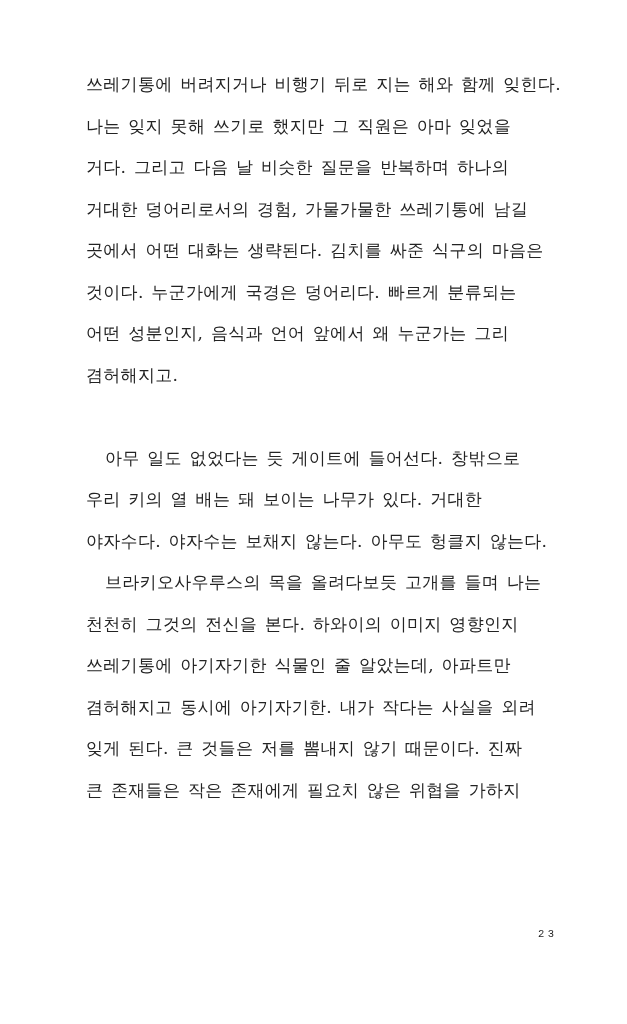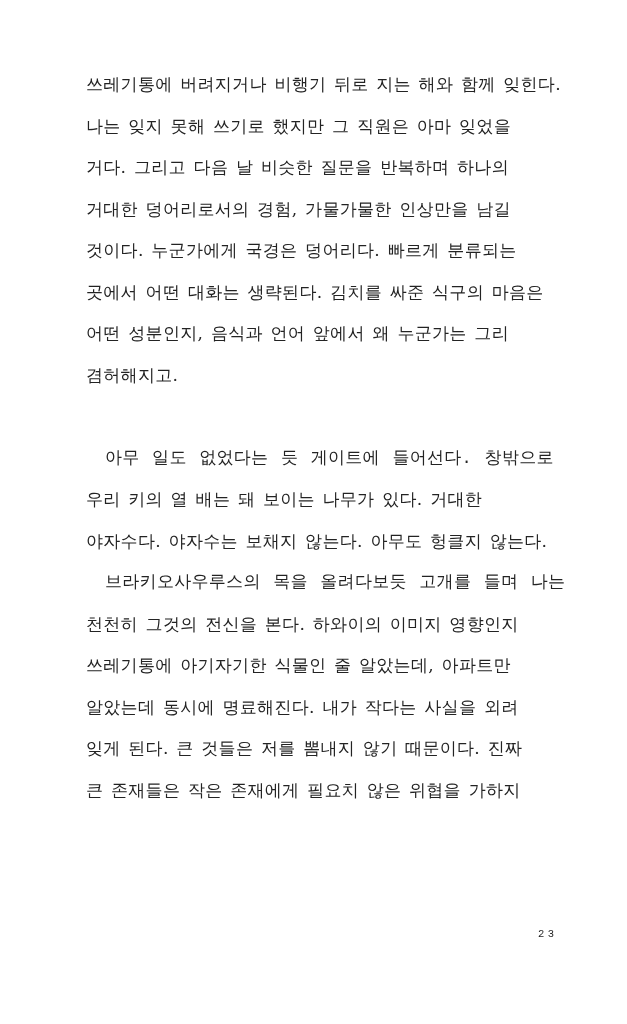--- a/index.html
+++ b/index.html
@@ -25,21 +25,20 @@
     font-size: 17px;
     line-height: 41.5px;
     min-height: 41.5px;
     color: #232323;
     letter-spacing: 0.3px;
     word-spacing: 2px;
     white-space: nowrap;
   }
   .line.indent {
     padding-left: 19px;
-    font-family: Liberation Mono, monospace;
   }
   .line.blank {
     min-height: 41.5px;
   }
   .page-number {
     position: absolute;
     left: 538px;
     top: 928px;
     font-size: 10.5px;
     letter-spacing: 3.5px;
@@ -50,40 +49,40 @@
 </head>
 <body>
 
 <div class="page">
   <div class="text-block">
 
     <div>
       <div class="line">쓰레기통에 버려지거나 비행기 뒤로 지는 해와 함께 잊힌다.</div>
       <div class="line">나는 잊지 못해 쓰기로 했지만 그 직원은 아마 잊었을</div>
       <div class="line">거다. 그리고 다음 날 비슷한 질문을 반복하며 하나의</div>
-      <div class="line">거대한 덩어리로서의 경험, 가물가물한 인상만을 남길</div>
+      <div class="line">거대한 덩어리로서의 경험, 가물가물한 쓰레기통에 남길</div>
+      <div class="line">곳에서 어떤 대화는 생략된다. 김치를 싸준 식구의 마음은</div>
       <div class="line">것이다. 누군가에게 국경은 덩어리다. 빠르게 분류되는</div>
-      <div class="line">곳에서 어떤 대화는 생략된다. 김치를 싸준 식구의 마음은</div>
       <div class="line">어떤 성분인지, 음식과 언어 앞에서 왜 누군가는 그리</div>
       <div class="line">겸허해지고.</div>
     </div>
 
     <div class="line blank"></div>
 
     <div>
       <div class="line indent">아무 일도 없었다는 듯 게이트에 들어선다. 창밖으로</div>
       <div class="line">우리 키의 열 배는 돼 보이는 나무가 있다. 거대한</div>
       <div class="line">야자수다. 야자수는 보채지 않는다. 아무도 헝클지 않는다.</div>
     </div>
 
     <div>
       <div class="line indent">브라키오사우루스의 목을 올려다보듯 고개를 들며 나는</div>
       <div class="line">천천히 그것의 전신을 본다. 하와이의 이미지 영향인지</div>
       <div class="line">쓰레기통에 아기자기한 식물인 줄 알았는데, 아파트만</div>
-      <div class="line">알았는데 동시에 명료해진다. 내가 작다는 사실을 외려</div>
+      <div class="line">겸허해지고 동시에 아기자기한. 내가 작다는 사실을 외려</div>
       <div class="line">잊게 된다. 큰 것들은 저를 뽐내지 않기 때문이다. 진짜</div>
       <div class="line">큰 존재들은 작은 존재에게 필요치 않은 위협을 가하지</div>
     </div>
 
   </div>
 
   <div class="page-number">23</div>
 </div>
 
 </body></html>

